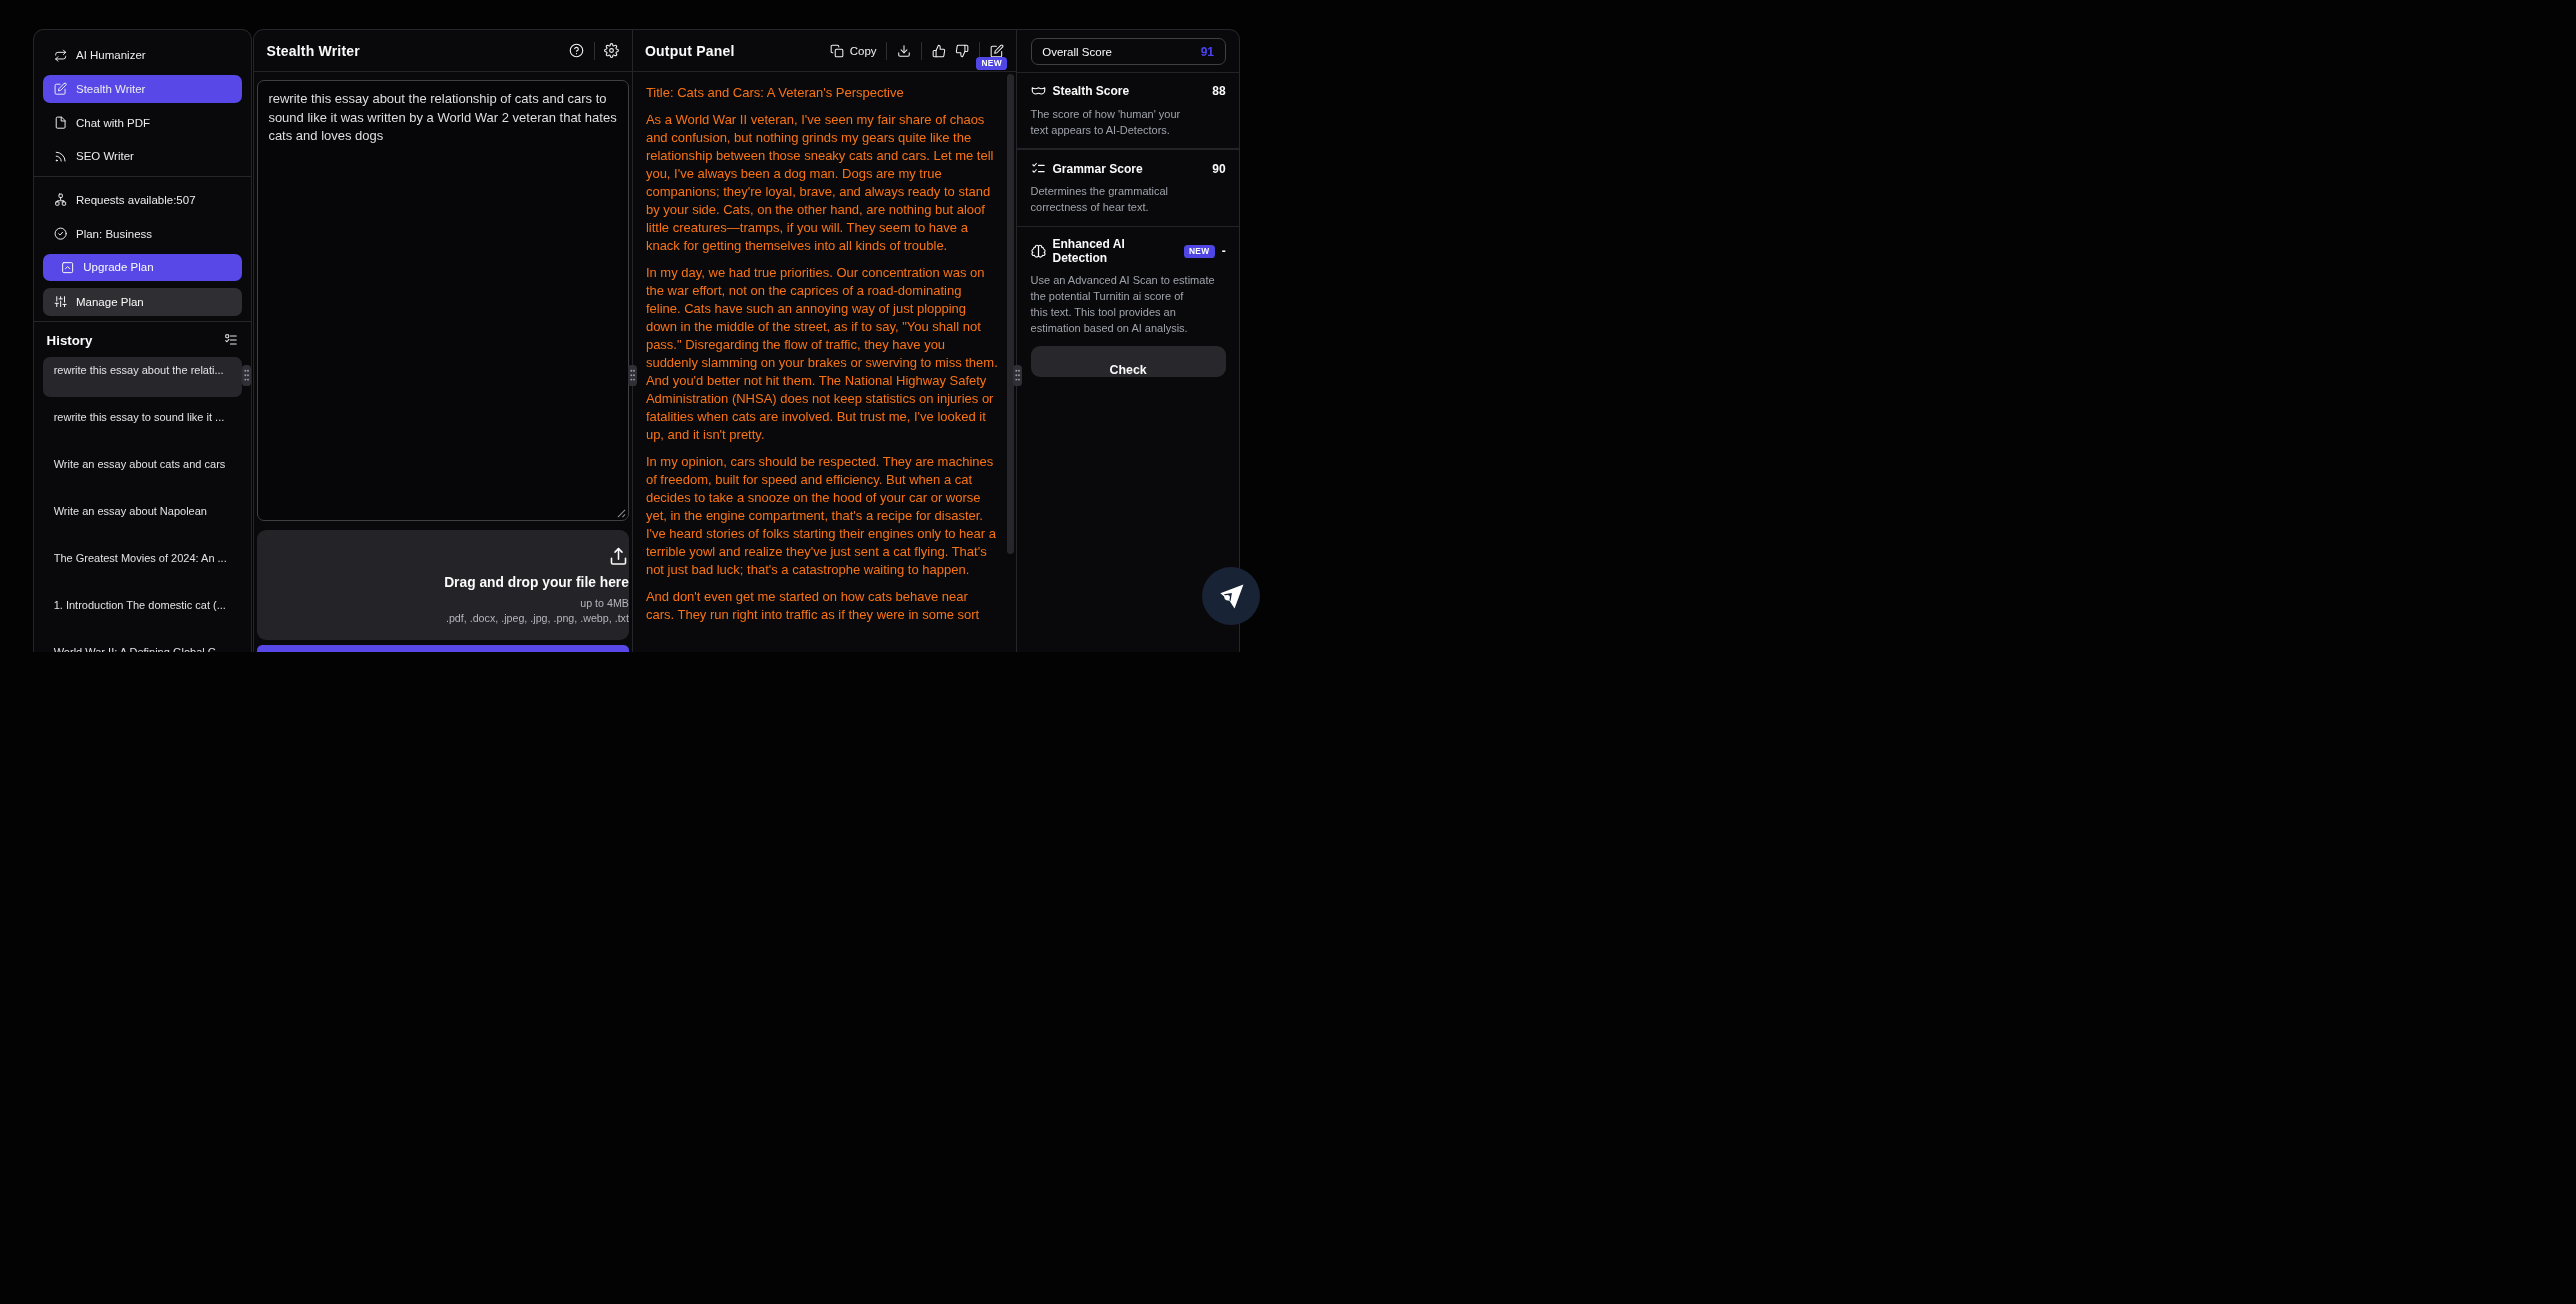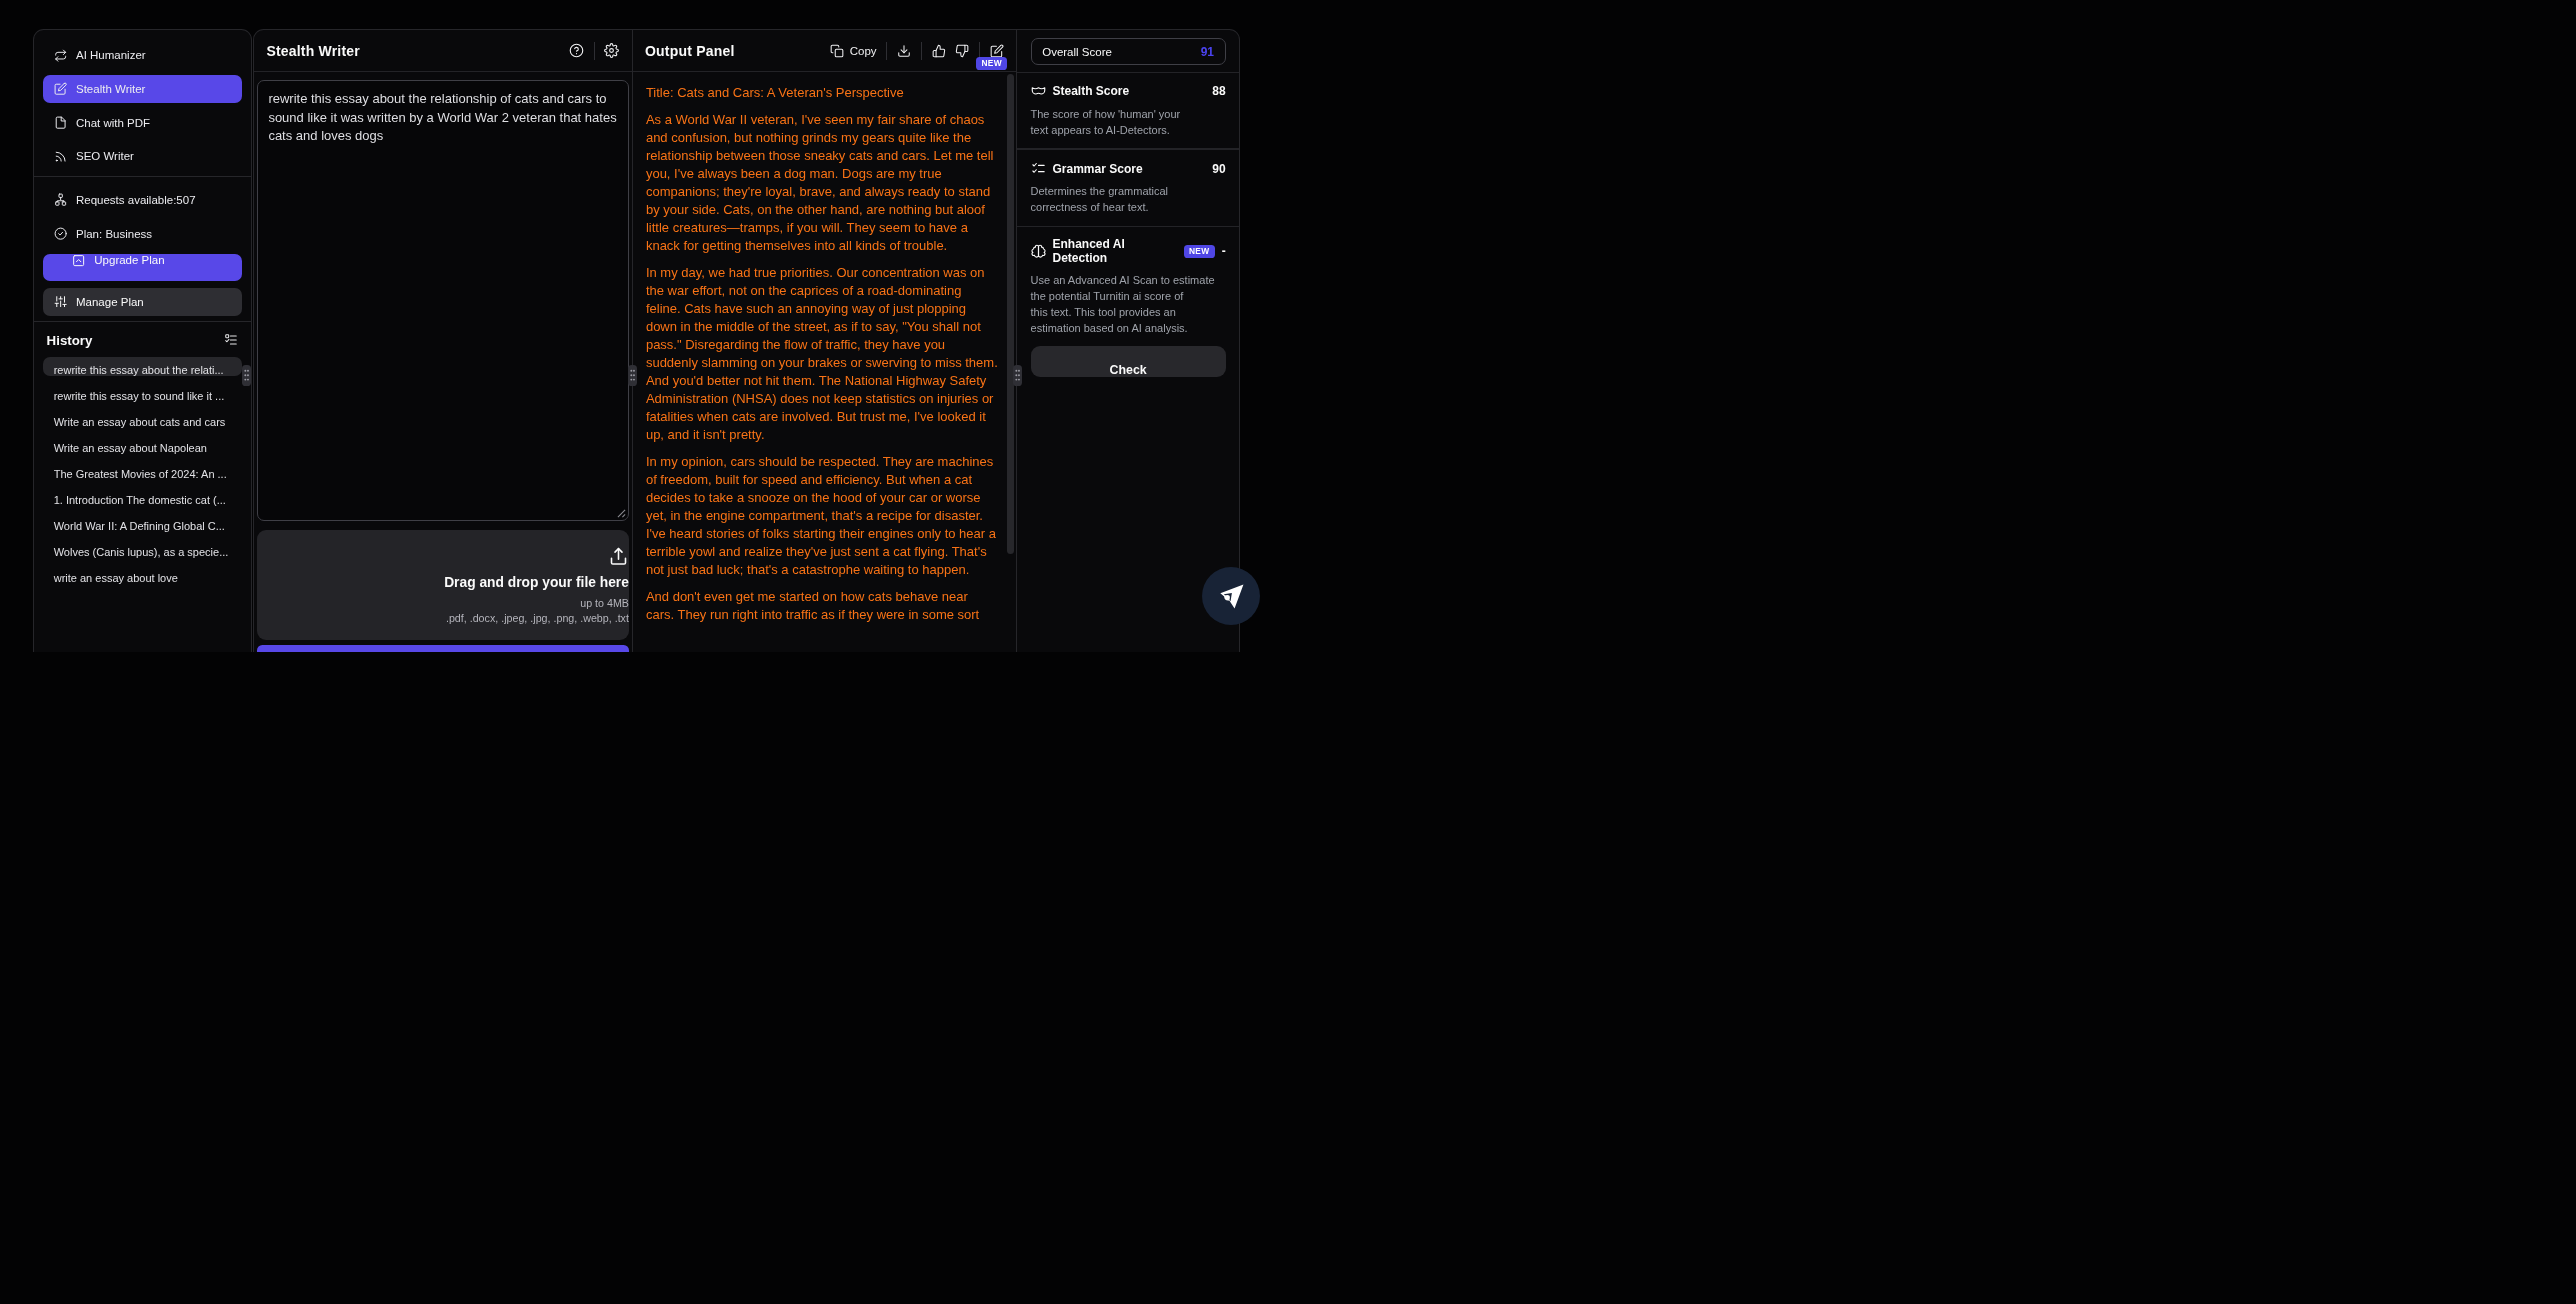--- a/index.html
+++ b/index.html
@@ -18,29 +18,29 @@
 
   
   .nav { padding:11.5px 9px 0; }
   .nav-item { display:flex; align-items:center; gap:9px; height:27.5px; padding:0 10.7px;
     border-radius:7px; font-size:11.5px; color:#ececf0; margin-bottom:6.2px; cursor:pointer; }
   .nav-item.active { background:#5848e8; }
   .sb-divider { border-top:0.9px solid #26262a; margin:5.3px 0 0; }
   .acct { padding:9px 9px 0; }
   .acct-row { display:flex; align-items:center; gap:9px; height:27.5px; padding:0 10.7px;
     font-size:11.5px; color:#ececf0; margin-bottom:6.2px; }
-  .btn-upgrade { display:flex; align-items:flex-start; gap:9px; height:27.5px; padding:0 29px;
+  .btn-upgrade { display:flex; align-items:center; gap:9px; height:27.5px; padding:0 18px;
     background:#5848e8; border-radius:7px; font-size:11.5px; margin-bottom:7px; cursor:pointer; }
   .btn-manage { display:flex; align-items:center; gap:9px; height:27.5px; padding:0 10.7px;
     background:#2e2e33; border-radius:7px; font-size:11.5px; cursor:pointer; }
   .history { padding:10.7px 9px 0; }
   .history-head { display:flex; align-items:center; justify-content:space-between;
     padding:0 3.6px 9px 3.6px; }
   .history-title { font-size:13.3px; font-weight:700; }
-  .history-item { height:19px; line-height:27px; padding:0 10.7px; border-radius:7px;
+  .history-item { height:40px; line-height:27px; padding:0 10.7px; border-radius:7px;
     font-size:11px; color:#e2e2e6; white-space:nowrap; overflow:hidden; margin-bottom:7px; cursor:pointer; }
   .history-item.selected { background:#27272b; }
 
   
   .col { position:relative; height:100%; }
   .col-editor { width:379px; border-right:0.9px solid #26262a; }
   .col-output { width:385px; border-right:0.9px solid #26262a; }
   .col-scores { width:222px; }
   .col-head { position:relative; display:flex; align-items:center; height:42px;
     padding:0 12.4px; border-bottom:0.9px solid #232327; }

